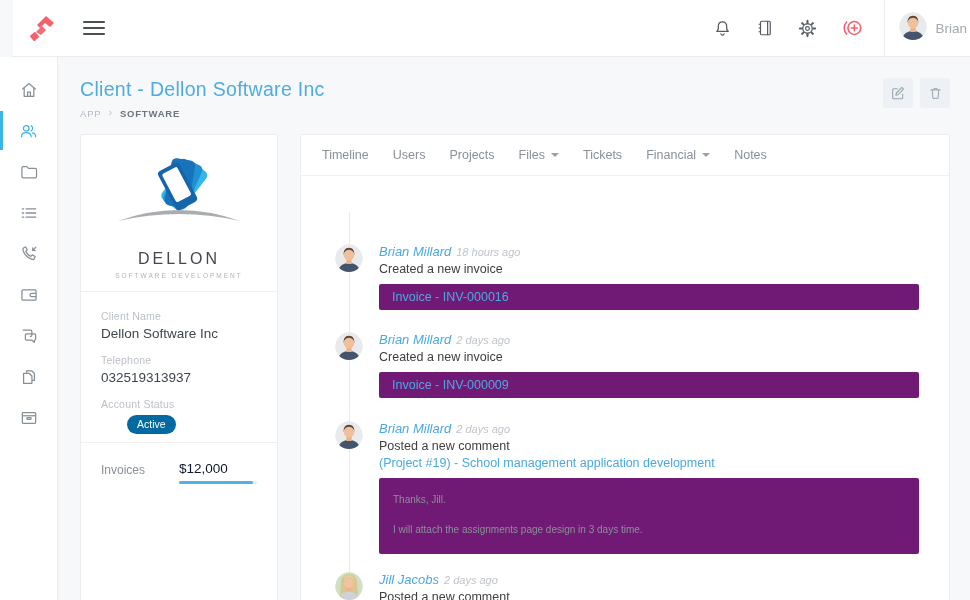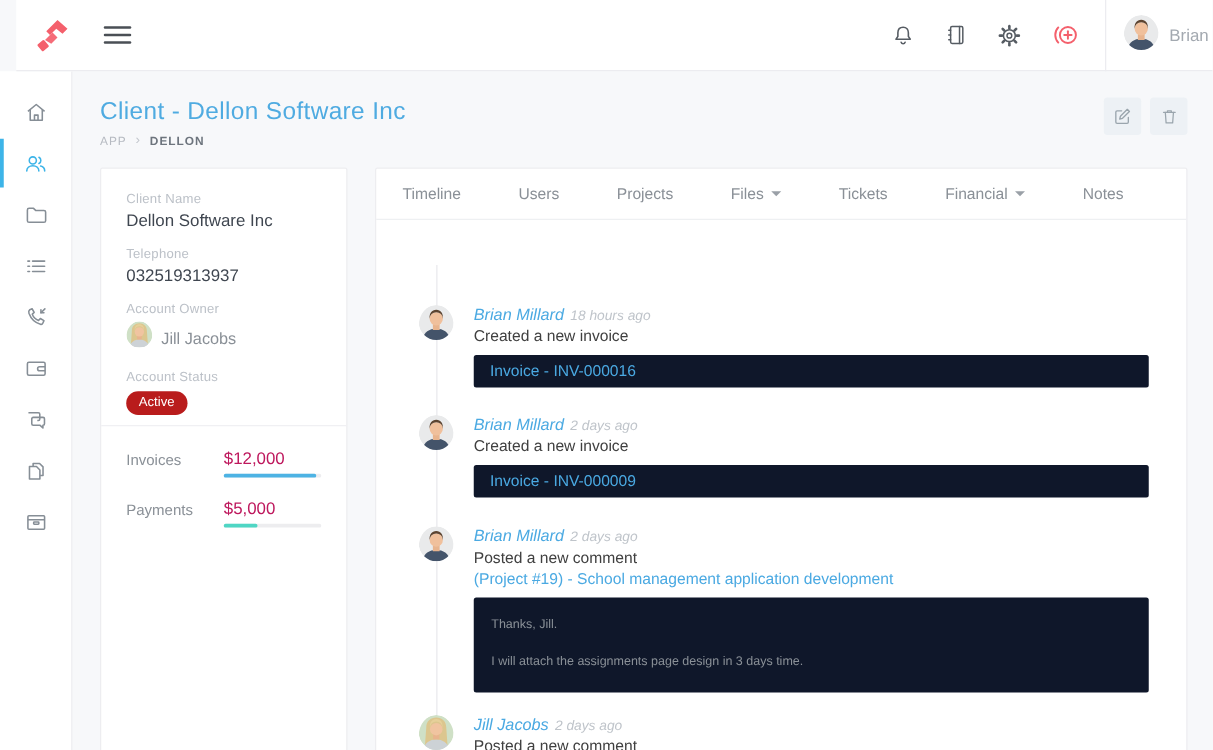--- a/index.html
+++ b/index.html
@@ -50,39 +50,39 @@
   .field { margin-bottom:13px; }
   .field-label { font-size:10.5px; color:#bcc1c8; margin-bottom:4px; letter-spacing:.2px; }
   .field-value { font-size:13.5px; color:#3f4650; }
   .owner-row { display:flex; align-items:center; gap:7px; }
   .owner-name { font-size:13px; color:#8a9097; }
   .badge { display:inline-block; color:#fff; font-size:10.5px; padding:3px 10px 4px; border-radius:10px; }
   .stats-block { padding:18px 20px; }
   .stat-row { display:flex; margin-bottom:17px; }
   .stat-label { width:78px; font-size:12px; color:#8a9097; line-height:16px; padding-top:1px; }
   .stat-right { flex:1; }
-  .stat-value { font-size:13.5px; color:#be185d; margin-bottom:5px; }
+  .stat-value { font-size:13.5px; color:#0f172a; margin-bottom:5px; }
   .stat-track { height:3px; background:#ededef; border-radius:2px; }
   .stat-fill { height:3px; border-radius:2px; }
 
   
   .right-card { left:242px; top:77px; width:650px; height:560px; }
-  .tabs { display:flex; align-items:center; height:41px; border-bottom:1px solid #eef0f2; padding-left:21px; gap:46px; }
+  .tabs { display:flex; align-items:center; height:41px; border-bottom:1px solid #eef0f2; padding-left:21px; gap:24px; }
   .tab { font-size:12.5px; color:#8a9097; cursor:pointer; display:flex; align-items:center; gap:6px; }
   .caret { width:0; height:0; border-left:4px solid transparent; border-right:4px solid transparent; border-top:4.5px solid #9aa0a7; }
   .timeline { position:relative; padding-top:68px; }
   .tl-line { position:absolute; left:48px; top:36px; width:1px; bottom:-20px; background:#e9e9ed; }
   .entry { position:relative; padding-left:78px; padding-right:30px; }
   .entry .tl-avatar { position:absolute; left:34px; top:0; }
   .entry-head { font-size:13px;font-style:italic; }
   .entry-user { color:#4aa9e2; font-weight:500; cursor:pointer; }
   .entry-time { color:#bfc4ca; font-size:11px; margin-left:5px; }
   .entry-action { color:#404040; font-size:12.5px; margin-top:3px; }
   .entry-link { color:#4aa9e2; font-size:12.5px; margin-top:3px; cursor:pointer; }
-  .gray-box { background:#0f172a; border-radius:2px; margin-top:8px; }
+  .gray-box { background:#701a75; border-radius:2px; margin-top:8px; }
   .invoice-box { padding:6px 13px; }
   .invoice-box .entry-link { margin-top:0; }
   .comment-box { padding:14px 14px 16px; }
   .comment-line { color:#8a9097; font-size:10px; line-height:16px; }
   .comment-line + .comment-line { margin-top:14px; }
   .mb-e1 { margin-bottom:22px; }
   .mb-e2 { margin-bottom:23px; }
   .mb-e3 { margin-bottom:18px; }
 </style>
 </head>
@@ -232,92 +232,79 @@
   </div>
 
   <div class="main">
 
     <div class="page-head">
       <div>
         <div class="page-title">Client - Dellon Software Inc</div>
         <div class="breadcrumb">
           <span class="crumb-app">APP</span>
           <span class="crumb-sep">›</span>
-          <span class="crumb-cur">DELLON</span>
+          <span class="crumb-cur">SOFTWARE</span>
         </div>
       </div>
       <div class="head-actions">
         <button class="icon-btn">
           <svg width="16" height="16" viewBox="0 0 24 24" fill="none" stroke="#9aa5ad" stroke-width="1.6" stroke-linejoin="round" stroke-linecap="round">
             <path d="M19 13.5V19a1.5 1.5 0 0 1-1.5 1.5h-12A1.5 1.5 0 0 1 4 19V7a1.5 1.5 0 0 1 1.5-1.5H11"></path>
             <path d="M17.8 3.7l2.5 2.5L12 14.5l-3.3.8.8-3.3z"></path>
           </svg>
         </button>
         <button class="icon-btn">
           <svg width="15" height="16" viewBox="0 0 24 24" fill="none" stroke="#9aa5ad" stroke-width="1.6" stroke-linejoin="round" stroke-linecap="round">
             <line x1="4.5" y1="7" x2="19.5" y2="7"></line>
             <path d="M9.5 7V5h5v2"></path>
             <path d="M6.8 7l1 13.5h8.4l1-13.5"></path>
           </svg>
         </button>
       </div>
     </div>
 
     <div class="card left-card">
+      <div class="logo-block">
+        <svg width="150" height="95" viewBox="0 0 150 95">
+          <g transform="translate(75,40)">
+            <rect x="-11" y="-30" width="26" height="48" rx="5" transform="rotate(38)" fill="#35b6ea"></rect>
+            <rect x="-11" y="-30" width="25" height="48" rx="5" transform="rotate(24)" fill="#1f90d2"></rect>
+            <rect x="-12" y="-30" width="24" height="48" rx="5" transform="rotate(10)" fill="#1873ba"></rect>
+            <g transform="rotate(-28)">
+              <rect x="-12" y="-25" width="24" height="44" rx="4" fill="#1565ab"></rect>
+              <rect x="-8.5" y="-21" width="17" height="32" rx="2" fill="#fff"></rect>
+              <circle cx="0" cy="14.5" r="1.8" fill="#1565ab"></circle>
+            </g>
+          </g>
+          <path d="M14 72 Q75 50 136 72 Q75 58 14 72 Z" fill="#a9adb2"></path>
+        </svg>
+        <div class="brand-name">DELLON</div>
+        <div class="brand-tag">SOFTWARE DEVELOPMENT</div>
+      </div>
       <div class="info-block">
         <div class="field">
           <div class="field-label">Client Name</div>
           <div class="field-value">Dellon Software Inc</div>
         </div>
         <div class="field">
           <div class="field-label">Telephone</div>
           <div class="field-value">032519313937</div>
         </div>
-        <div class="field">
-          <div class="field-label">Account Owner</div>
-          <div class="owner-row">
-            <span class="avatar">
-              <svg width="21" height="21" viewBox="0 0 28 28">
-                <clipPath id="c2">
-                    <circle cx="14" cy="14" r="14"></circle>
-                  </clipPath>
-                <g clip-path="url(#c2)">
-                  <circle cx="14" cy="14" r="14" fill="#cfe0c6"></circle>
-                  <path d="M6 10c0-5 3.5-8 8-8s8 3 8 8l1 14H5z" fill="#dcc68e"></path>
-                  <path d="M3.5 28c1-6 5.5-8.5 10.5-8.5S23.5 22 24.5 28z" fill="#cdd2d6"></path>
-                  <rect x="11.5" y="13" width="5" height="6.5" fill="#e8b48e"></rect>
-                  <circle cx="14" cy="11.3" r="5" fill="#f0c4a0"></circle>
-                  <path d="M9 10.2a5 5 0 0 1 10 0c.5-4.2-1.5-7-5-7s-5.5 2.8-5 7z" fill="#e6d09a"></path>
-                </g>
-              </svg>
-            </span>
-            <span class="owner-name">Jill Jacobs</span>
-          </div>
-        </div>
         <div class="field" style="margin-bottom:2px">
           <div class="field-label">Account Status</div>
-          <span class="badge" style="background: #b91c1c;">Active</span>
+          <span class="badge" style="background: #0369a1; margin-left: 26px;">Active</span>
         </div>
       </div>
       <div class="stats-block">
         <div class="stat-row">
           <div class="stat-label">Invoices</div>
           <div class="stat-right">
             <div class="stat-value">$12,000</div>
             <div class="stat-track">
               <div class="stat-fill" style="width: 95%; background: rgb(77, 179, 228);"></div>
-            </div>
-          </div>
-        </div>
-        <div class="stat-row">
-          <div class="stat-label">Payments</div>
-          <div class="stat-right">
-            <div class="stat-value">$5,000</div>
-            <div class="stat-track">
-              <div class="stat-fill" style="width: 34%; background: rgb(79, 214, 196);"></div>
             </div>
           </div>
         </div>
 
       </div>
     </div>
 
     <div class="card right-card">
       <div class="tabs">
         <div class="tab">

